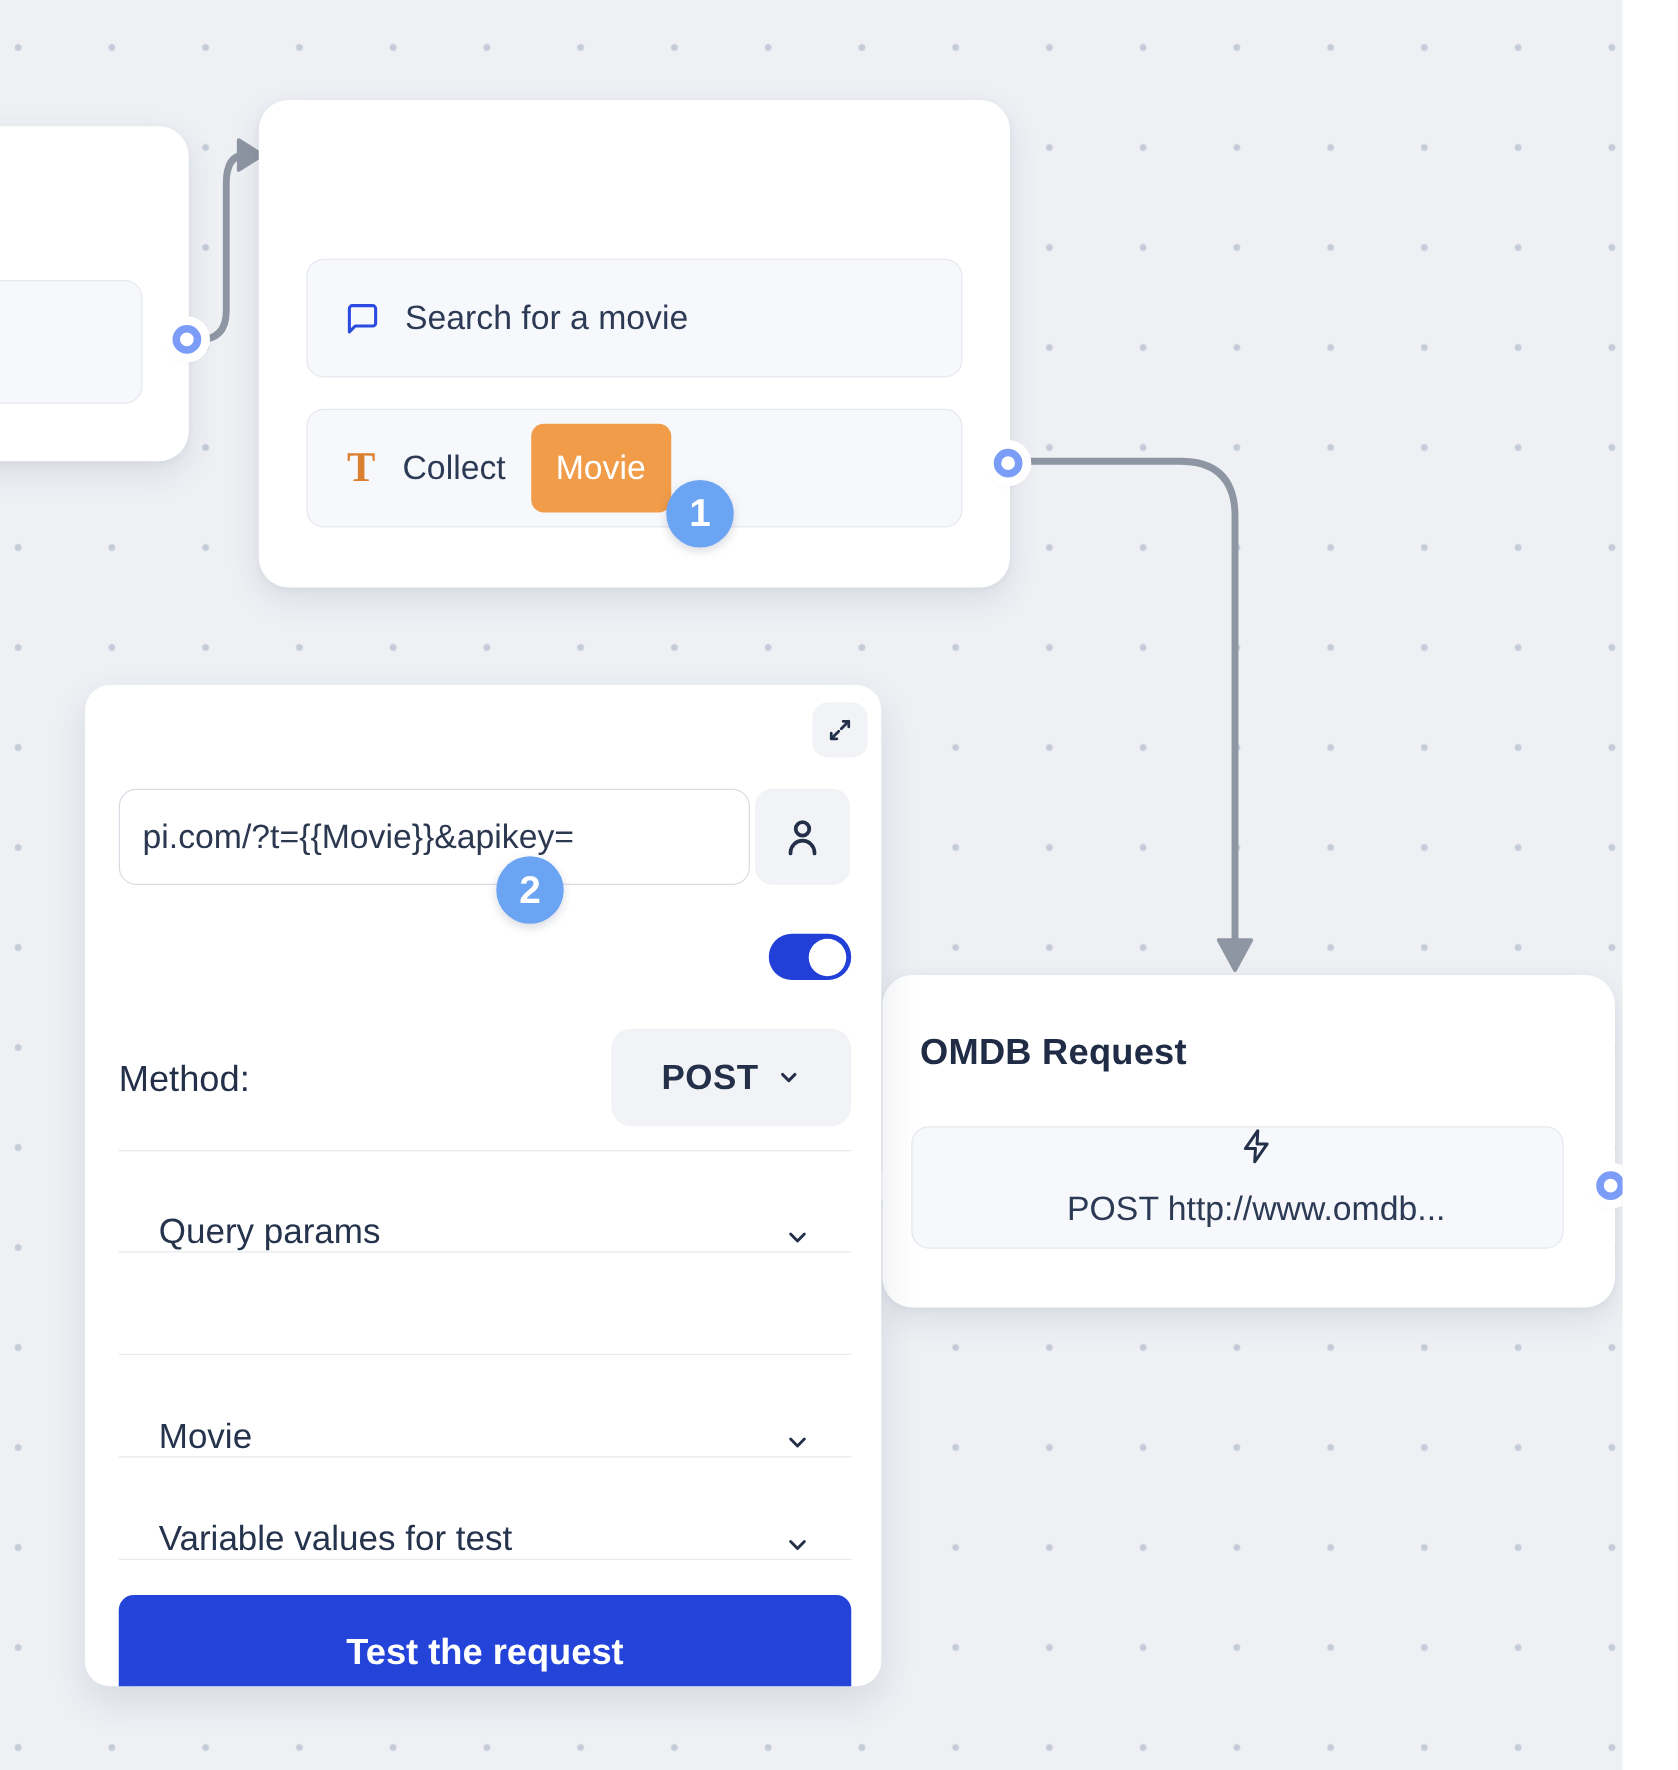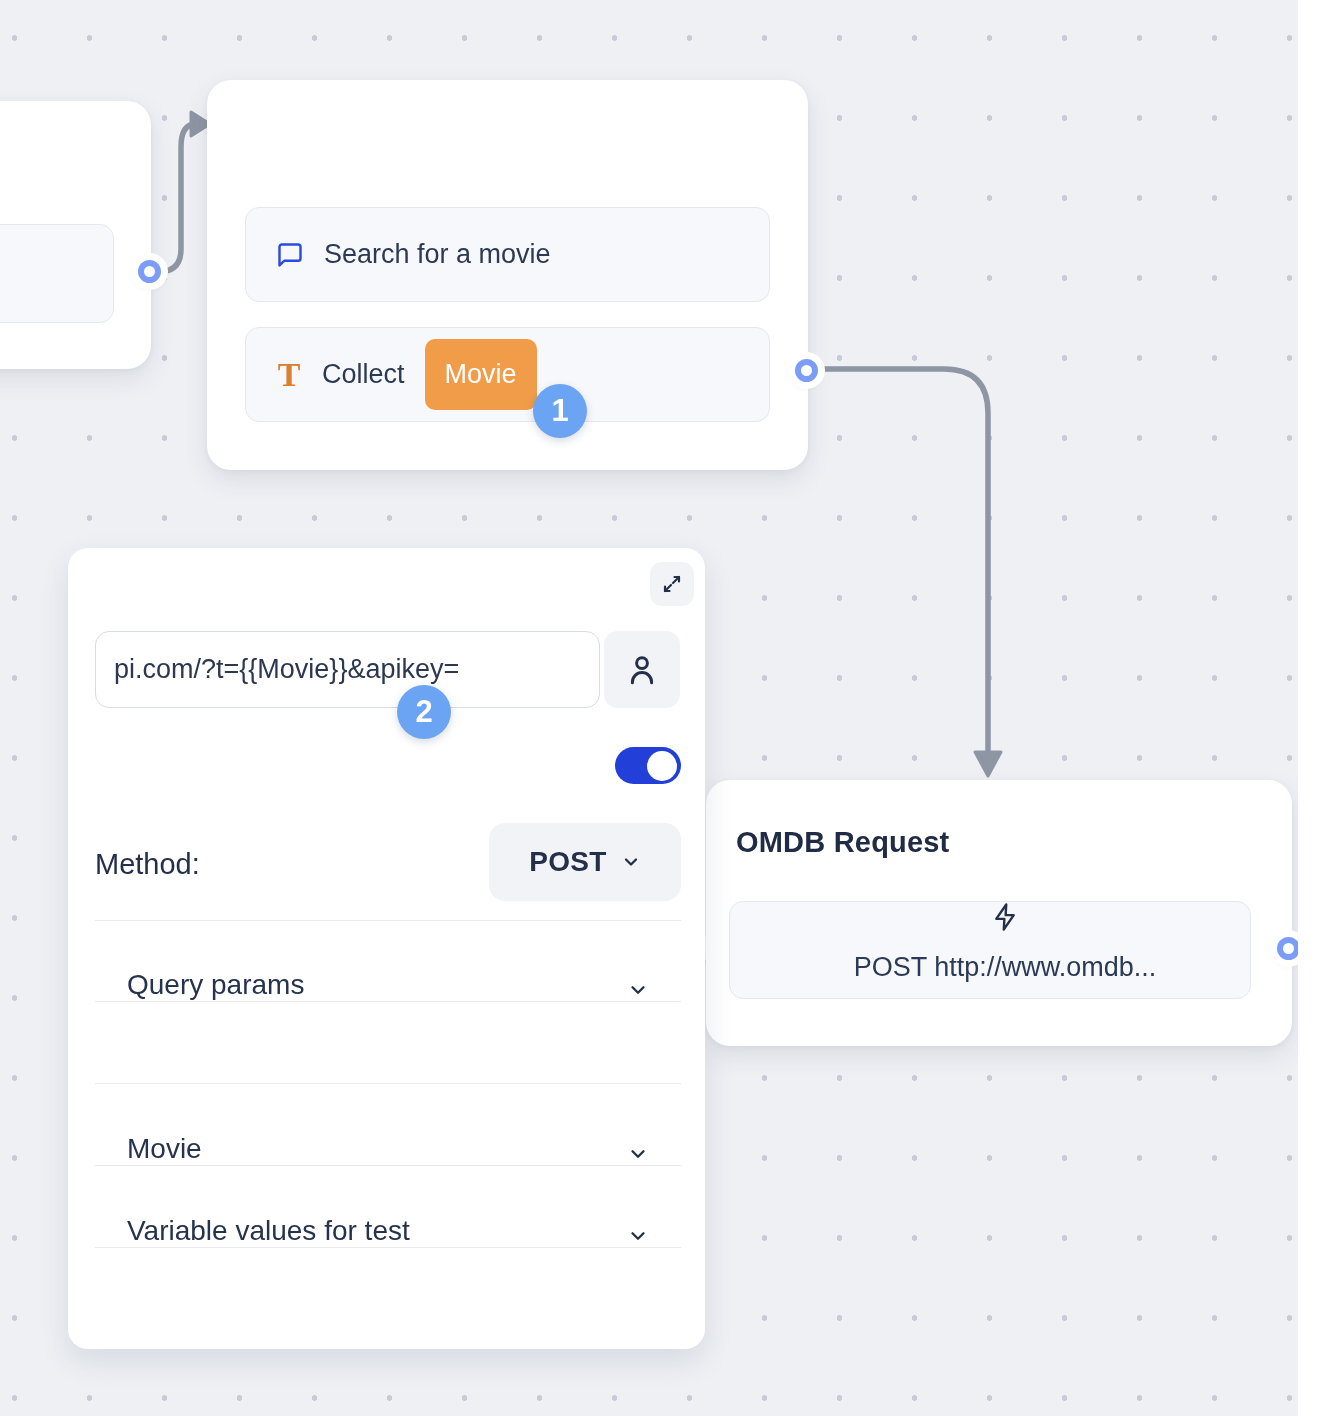--- a/index.html
+++ b/index.html
@@ -193,20 +193,21 @@
     <div class="acc-row" style="top:619px;">
       <span class="lbl">Variable values for test</span>
       <span style="display:inline-flex;">
         <svg width="22" height="22" viewBox="0 0 20 20" fill="none" stroke="#24304a" stroke-width="2.1" stroke-linecap="round" stroke-linejoin="round">
             <polyline points="5,7.5 10,12.5 15,7.5"></polyline>
           </svg>
       </span>
     </div>
     <div class="divider" style="top:699px;"></div>
 
+    <button class="test-btn">Test the request</button>
   </div>
   <div class="badge" style="left:397px;top:685px;">2</div>
 
   <div class="notch" style="left:698px;top:930px;"></div>
   <div class="card" style="left:706px;top:780px;width:586px;height:266px;">
     <div class="node-title" style="left:30px;top:46px;">OMDB Request</div>
     <div class="node-row" style="left:23px;top:121px;width:522px;height:98px;flex-direction:column;">
       <span style="display:inline-flex;">
         <svg width="30" height="30" viewBox="0 0 24 24" fill="none" stroke="#25304a" stroke-width="1.9" stroke-linecap="round" stroke-linejoin="round">
           <polygon points="13 2 5 13.5 11.5 13.5 11 22 19 10.5 12.5 10.5 13 2"></polygon>

